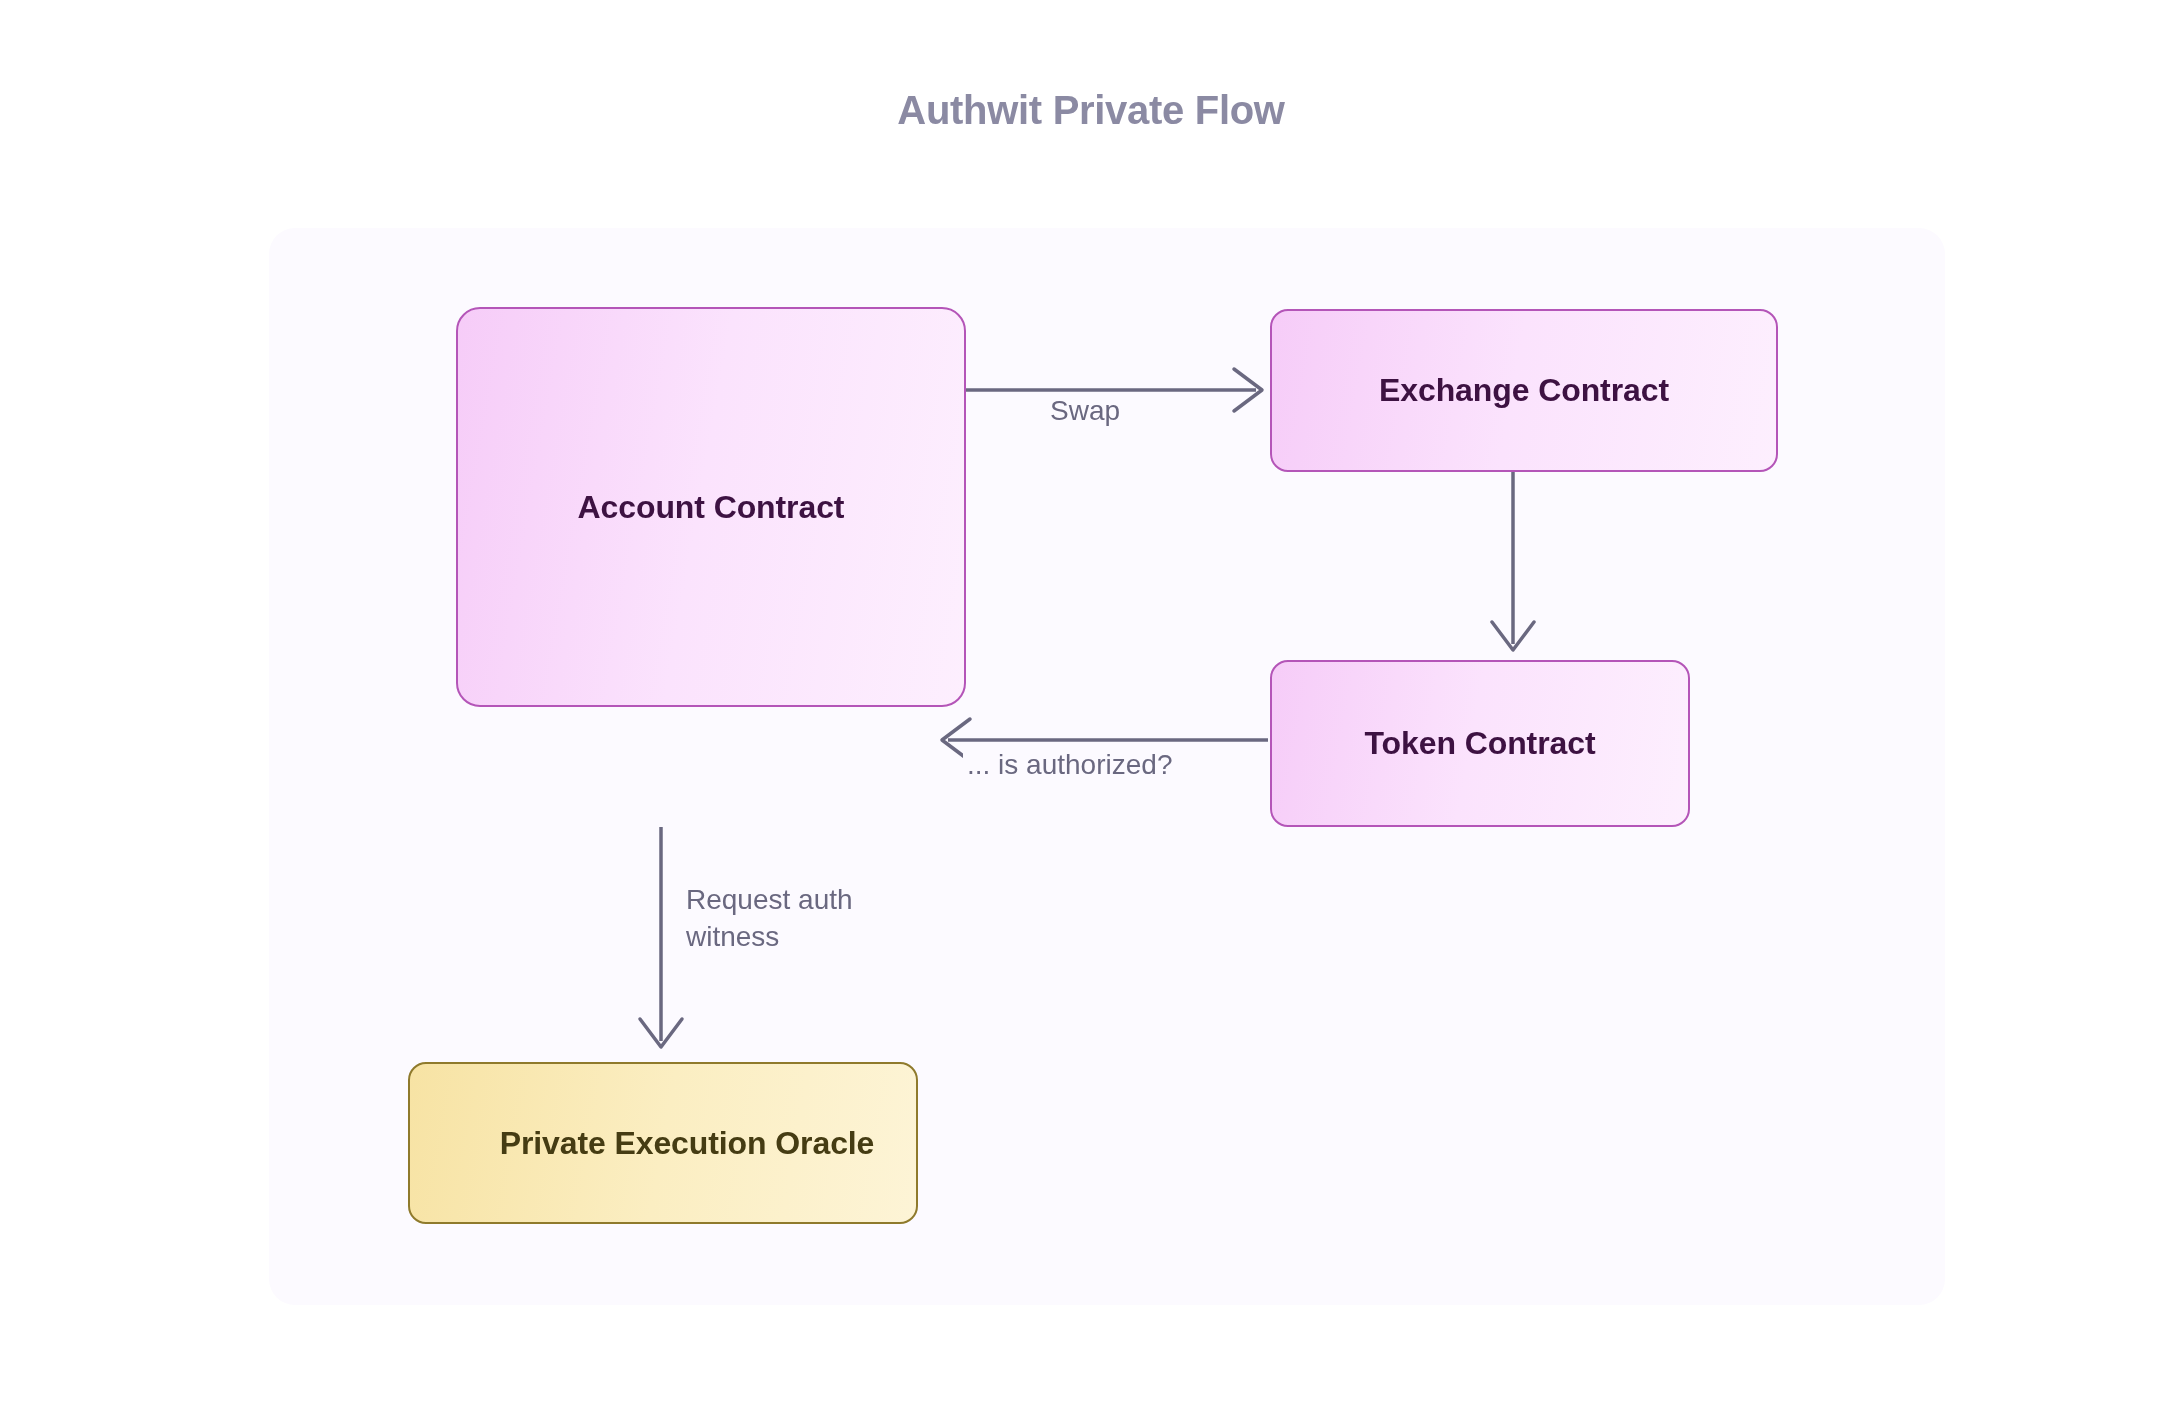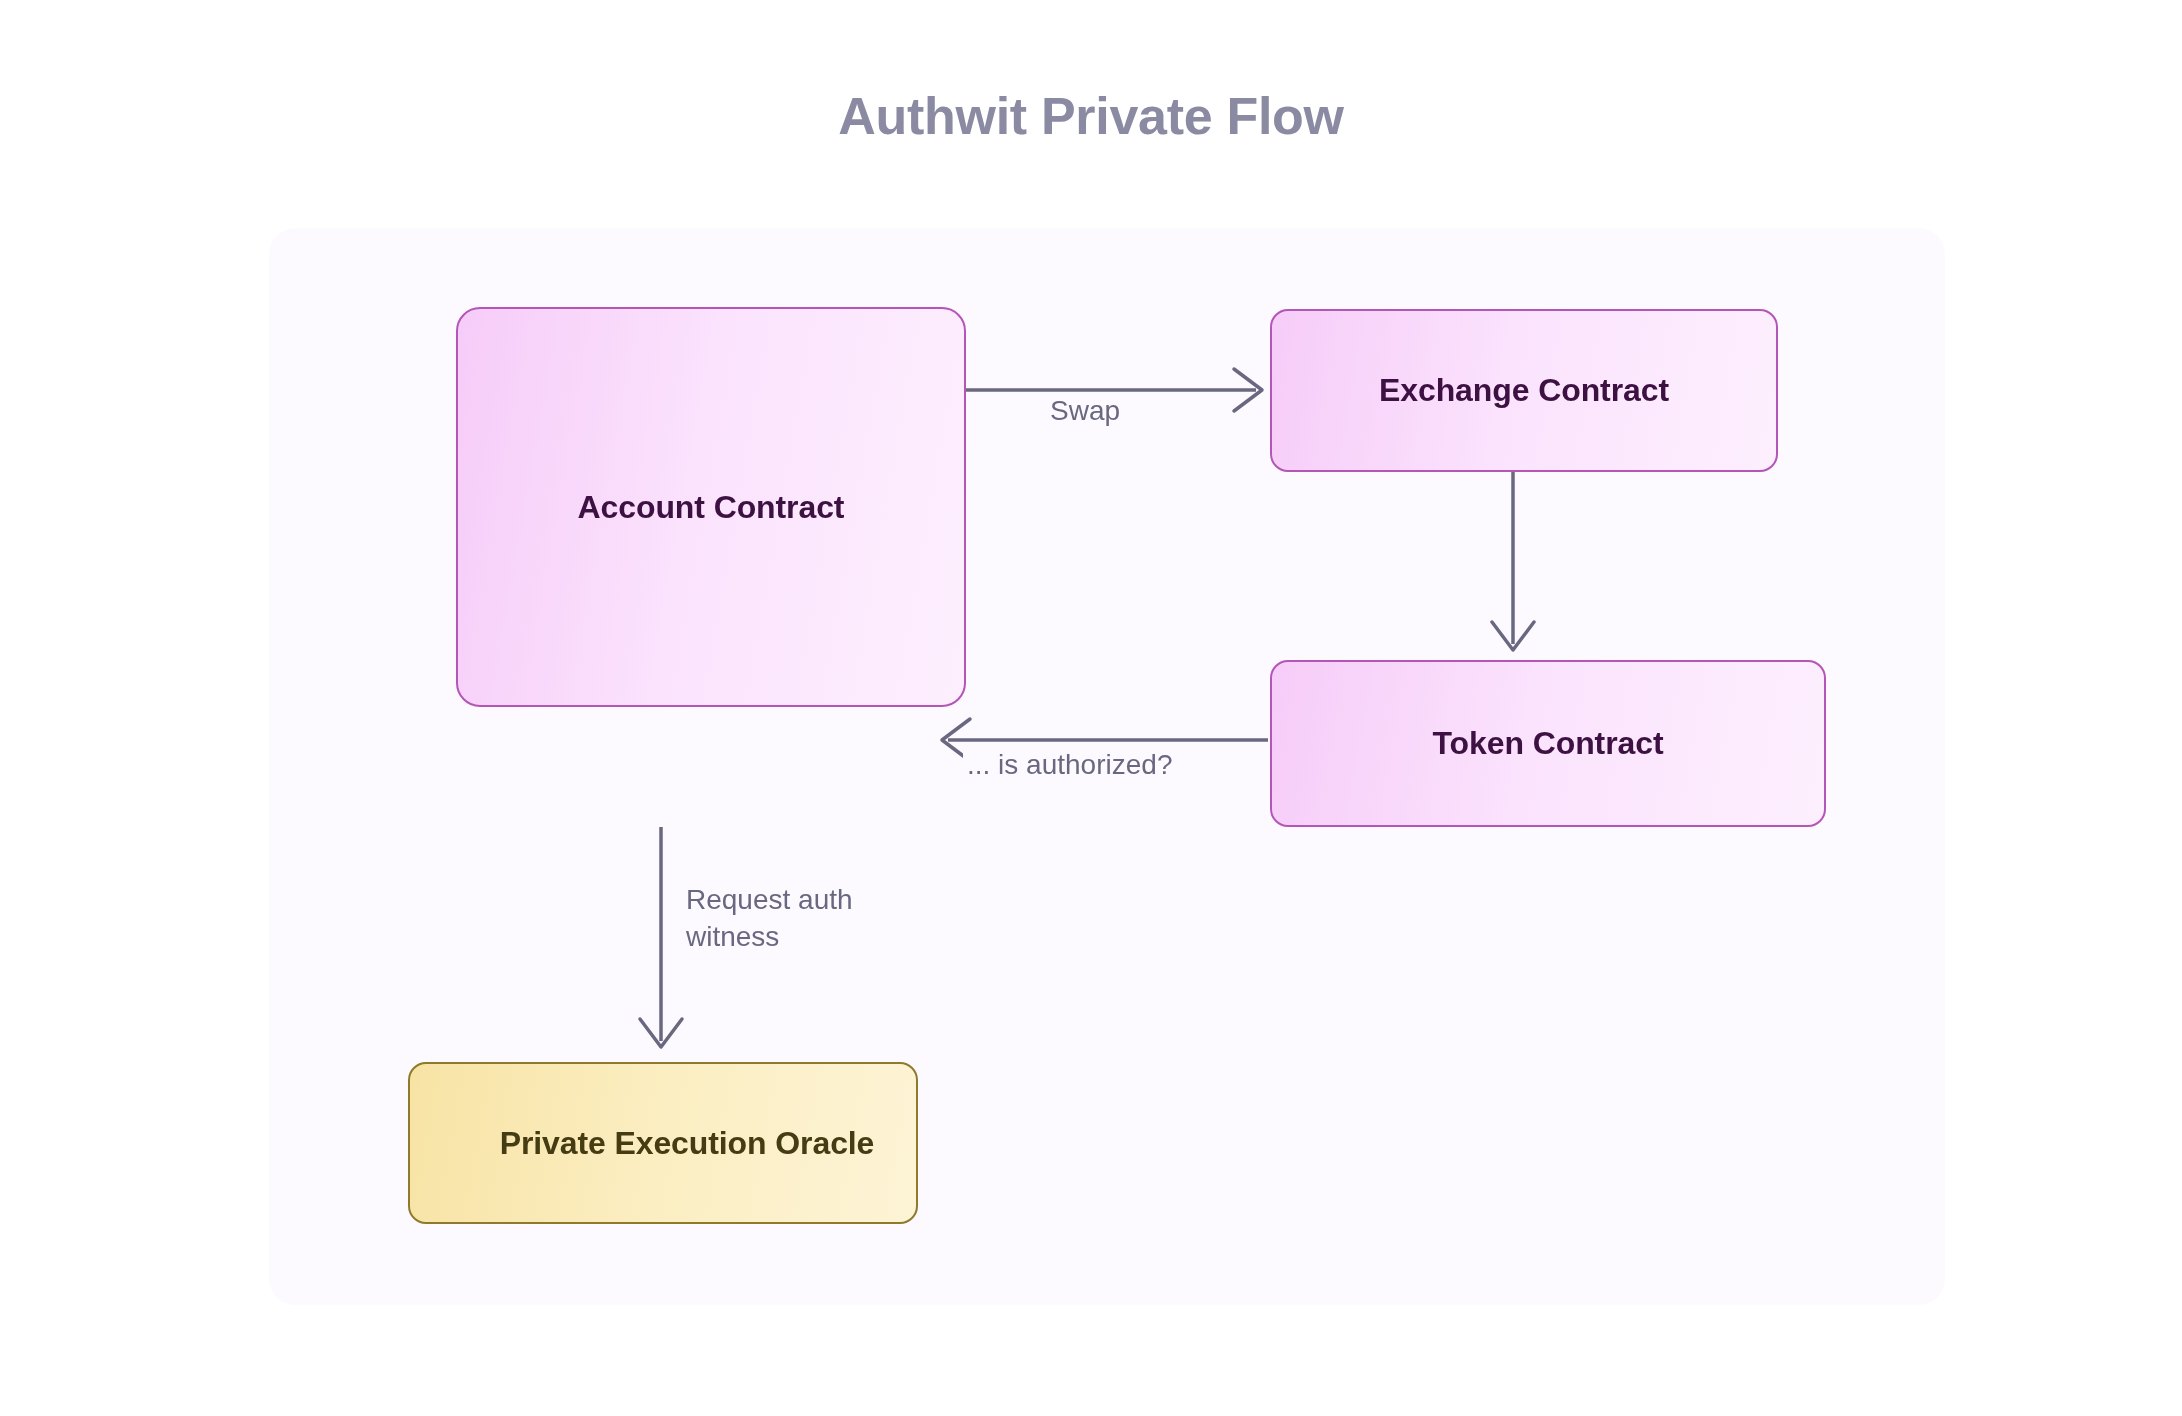--- a/index.html
+++ b/index.html
@@ -19,21 +19,21 @@
     background: #ffffff;
   }
 
   
   #diagram-title {
     position: absolute;
     left: 0;
     top: 88px;
     width: 2182px;
     text-align: center;
-    font-size: 52px;
+    font-size: 40px;
     font-weight: 700;
     letter-spacing: -0.3px;
     color: #8b8aa3;
     line-height: 1.1;
   }
 
   
   #diagram-panel {
     position: absolute;
     left: 269px;
@@ -87,21 +87,21 @@
     margin-left: 48px;
   }
 
   #node-exchange-contract {
     left: 1270px; top: 309px;
     width: 508px; height: 163px;
   }
 
   #node-token-contract {
     left: 1270px; top: 660px;
-    width: 556px; height: 167px;
+    width: 420px; height: 167px;
   }
 
   #node-private-execution-oracle {
     left: 408px;  top: 1062px;
     width: 510px; height: 162px;
   }
 
   
   .edge-label {
     position: absolute;

